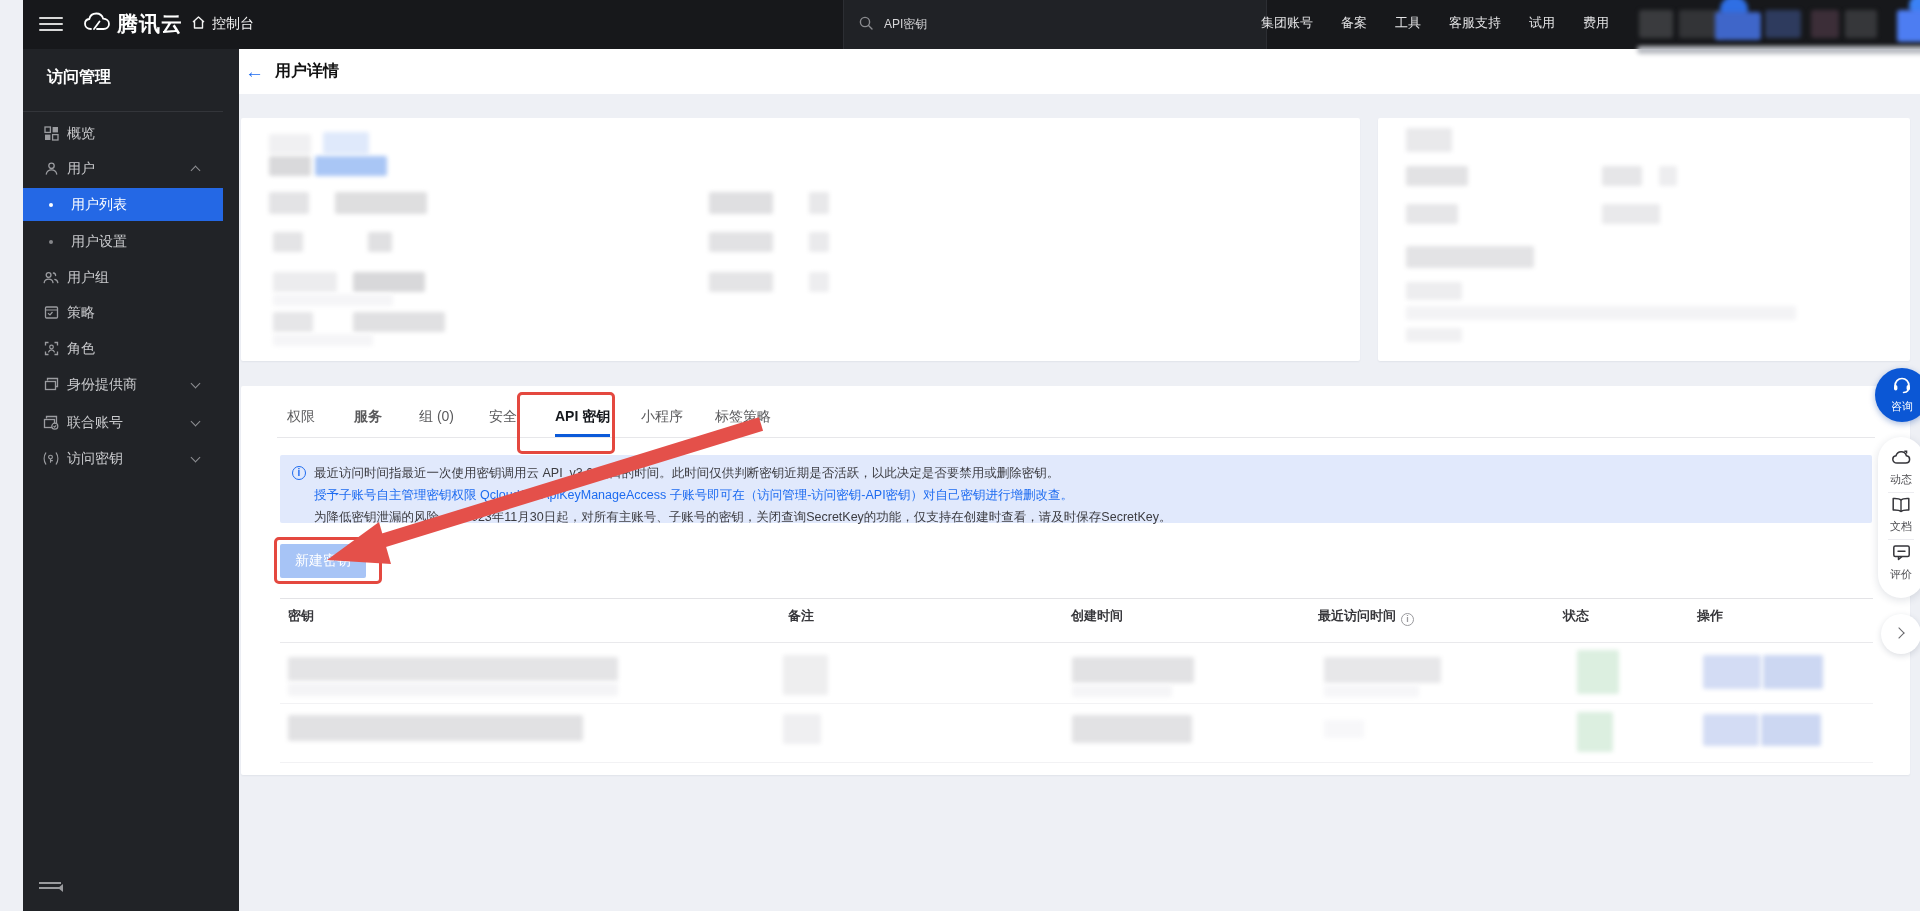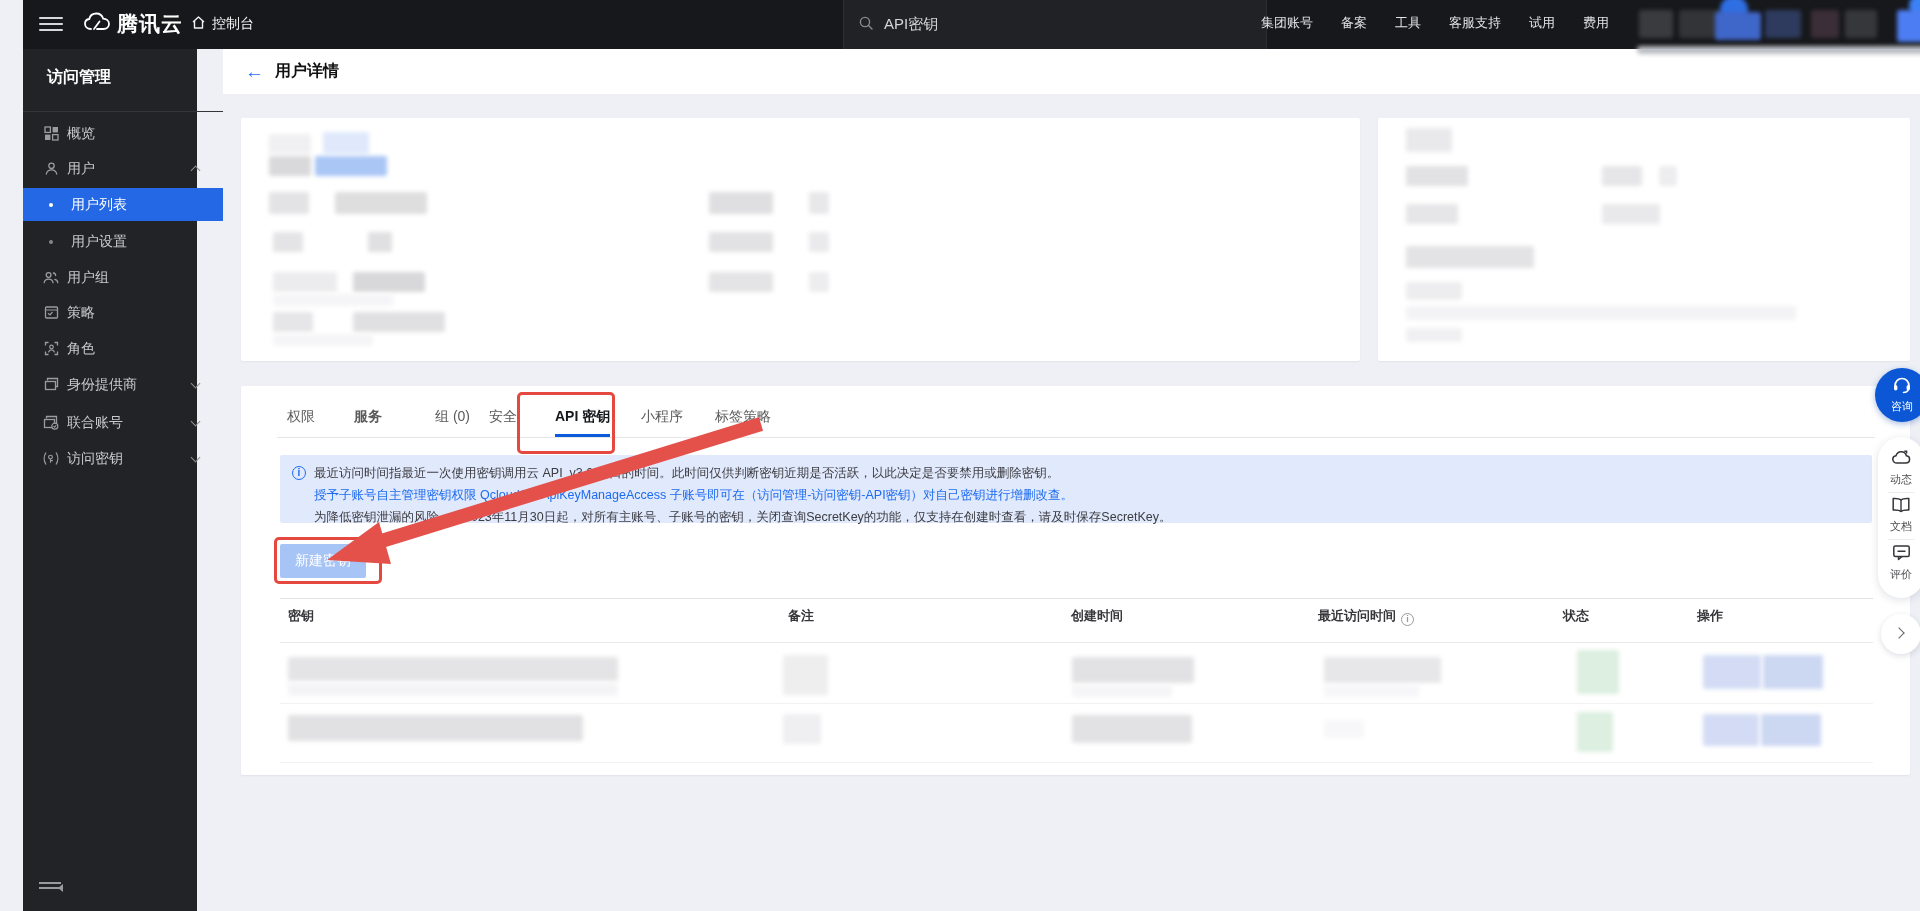--- a/index.html
+++ b/index.html
@@ -8,28 +8,28 @@
   #app { position:relative; width:1920px; height:911px; background:#eef0f5;margin-left:23px; }
 
   
   .navbar { position:absolute; left:0; top:0; width:1920px; height:49px; background:#17181b; display:flex; align-items:center; z-index:30; }
   .nav-burger { position:absolute; left:16px; top:13px; width:24px; height:22px; cursor:pointer; }
   .nav-burger i { display:block; height:2px; background:#d8d8d8; margin:4px 0; border-radius:1px; }
   .nav-logo { position:absolute; left:60px; top:10px; display:flex; align-items:center; gap:6px; color:#fff; }
   .nav-logo .logo-text { font-size:21px; font-weight:bold; letter-spacing:1px; color:#fff; }
   .nav-console { position:absolute; left:168px; top:15px; display:flex; align-items:center; gap:6px; color:#f2f2f2; font-size:14px; cursor:pointer; }
   .nav-search { position:absolute; left:820px; top:0; width:424px; height:49px; background:#202226; border-left:1px solid #2c2e33; border-right:1px solid #2c2e33; display:flex; align-items:center; padding-left:14px; gap:10px; }
-  .nav-search .q { font-size:15px; color:#d6d6d8; }
+  .nav-search .q { font-size:12px; color:#d6d6d8; }
   .nav-menu { position:absolute; left:1238px; top:0; height:46px; display:flex; align-items:center; gap:28px; }
   .nav-menu span { color:#e3e3e5; font-size:13px; white-space:nowrap; cursor:pointer; }
   .nav-blur { position:absolute; top:0; left:1610px; width:310px; height:56px; }
   .nblk { position:absolute; border-radius:3px; filter:blur(2px); }
 
   
-  .sidebar { position:absolute; left:0; top:49px; width:174px; height:862px; background:#212327; z-index:20; }
+  .sidebar { position:absolute; left:0; top:49px; width:216px; height:862px; background:#212327; z-index:20; }
   .sb-title { position:absolute; left:24px; top:18px; color:#ffffff; font-size:16px; font-weight:bold; }
   .sb-divider { position:absolute; left:0; top:62px; width:200px; height:1px; background:#33353a; }
   .sb-item { position:absolute; left:0; width:200px; height:35px; display:flex; align-items:center; cursor:pointer; color:#c9cacd; font-size:14px; }
   .sb-item .ic { position:absolute; left:20px; width:16px; height:16px; display:flex; align-items:center; justify-content:center; }
   .sb-item .lbl { position:absolute; left:44px; white-space:nowrap; }
   .sb-item.child .lbl { left:48px; }
   .sb-item.child .dot { position:absolute; left:26px; width:4px; height:4px; border-radius:50%; background:#85868a; }
   .sb-item.active { background:#2468e5; color:#ffffff; height:33px; }
   .sb-item.active .dot { background:#ffffff; }
   .chev { position:absolute; right:24px; width:7px; height:7px; border-right:1.5px solid #8e8f93; border-bottom:1.5px solid #8e8f93; }
@@ -295,21 +295,21 @@
     <div class="blk" style="left:28px;top:164px;width:56px;height:18px;background:#ededef;"></div>
     <div class="blk" style="left:28px;top:188px;width:390px;height:14px;background:#f3f3f5;"></div>
     <div class="blk" style="left:28px;top:210px;width:56px;height:14px;background:#f0f0f2;"></div>
   </div>
 
   <div class="card" style="left:218px;top:386px;width:1669px;height:389px;">
 
     <div style="position:absolute;left:0;top:9px;width:100%;height:42px;">
       <span class="tab" style="left:46px;">权限</span>
       <span class="tab" style="left:113px;font-weight:bold;">服务</span>
-      <span class="tab" style="left:194px;">组 (0)</span>
+      <span class="tab" style="left:178px;">组 (0)</span>
       <span class="tab" style="left:248px;">安全</span>
       <span class="tab active" style="left:314px;">API 密钥</span>
       <span class="tab" style="left:400px;">小程序</span>
       <span class="tab" style="left:474px;">标签策略</span>
     </div>
     <div class="tabs-divider"></div>
 
     <div class="banner">
       <i class="iico">i</i>
       <p>最近访问时间指最近一次使用密钥调用云 API_v3.0 接口的时间。此时间仅供判断密钥近期是否活跃，以此决定是否要禁用或删除密钥。</p>

